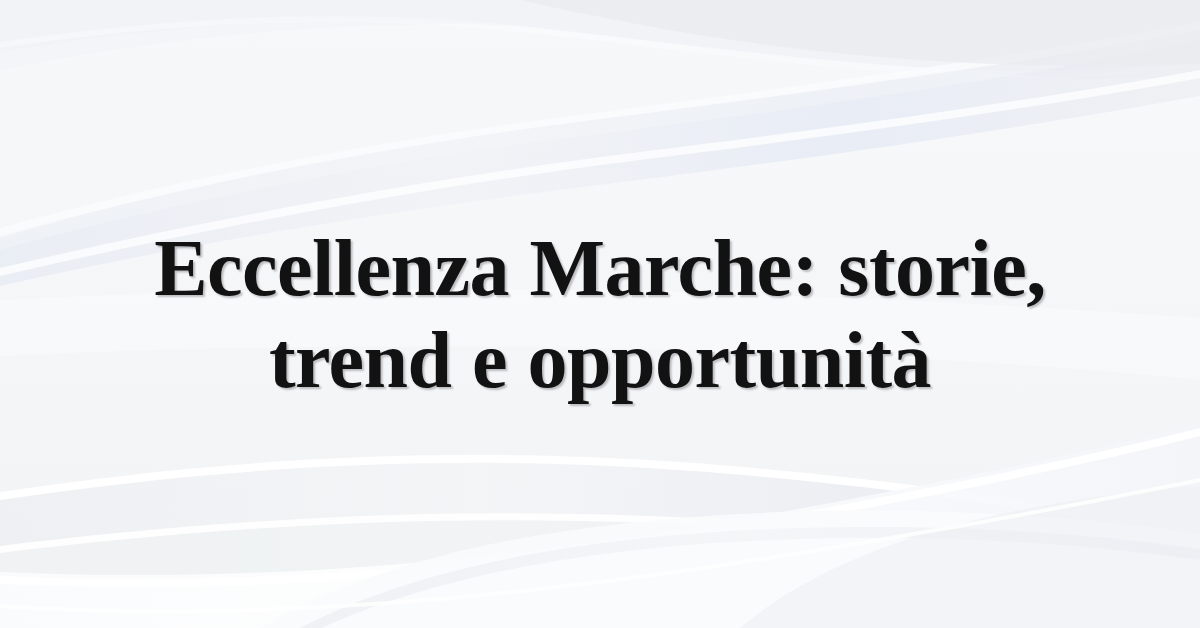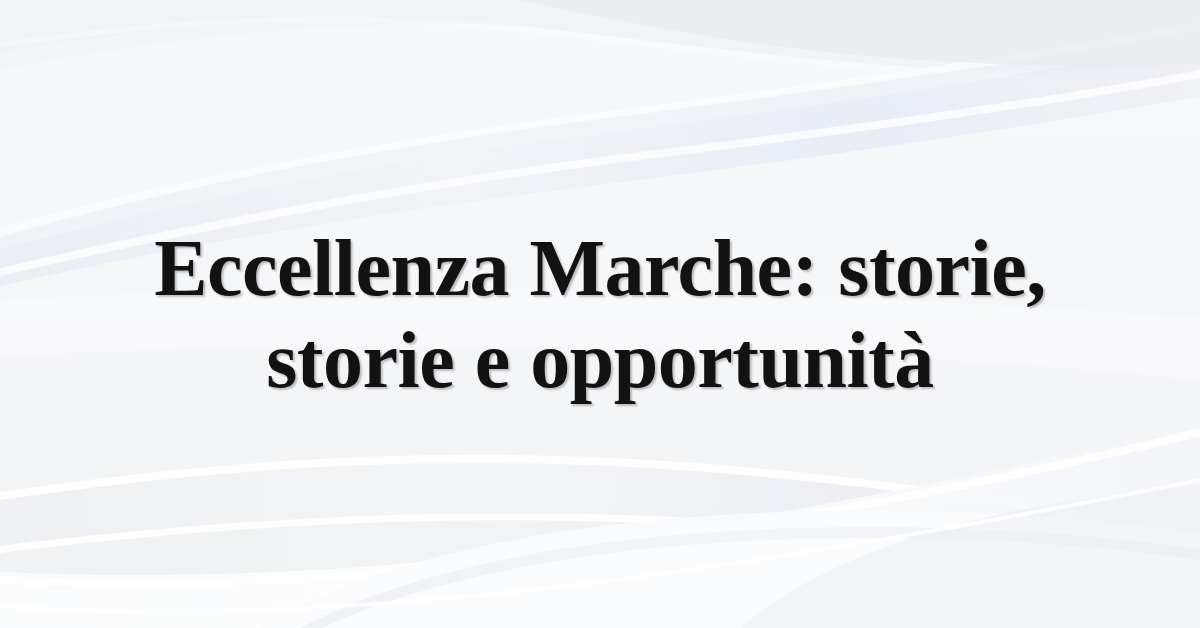--- a/index.html
+++ b/index.html
@@ -150,17 +150,17 @@
     <path d="M740,628 C820,560 940,520 1090,498 C1130,492 1170,488 1200,486 L1200,628 Z" fill="#edeff3" opacity="0.55"></path>
 
     <path d="M0,604 C200,618 430,604 660,572 C880,541 1050,508 1200,478 L1200,482 C1050,512 880,545 660,576 C430,608 200,622 0,608 Z" fill="#ffffff" opacity="0.8"></path>
 
     <path d="M0,300 C300,284 600,286 900,300 C1020,306 1120,312 1200,318 L1200,380 C1120,372 1020,364 900,358 C600,344 300,342 0,356 Z" fill="#ffffff" opacity="0.35"></path>
   </svg>
 
   <div id="headline-block">
     <h1 id="headline">
       <span class="line">Eccellenza Marche: storie,</span>
-      <span class="line">storie e opportunità</span>
+      <span class="line">trend e opportunità</span>
     </h1>
   </div>
 
 </div>
 
 </body></html>

